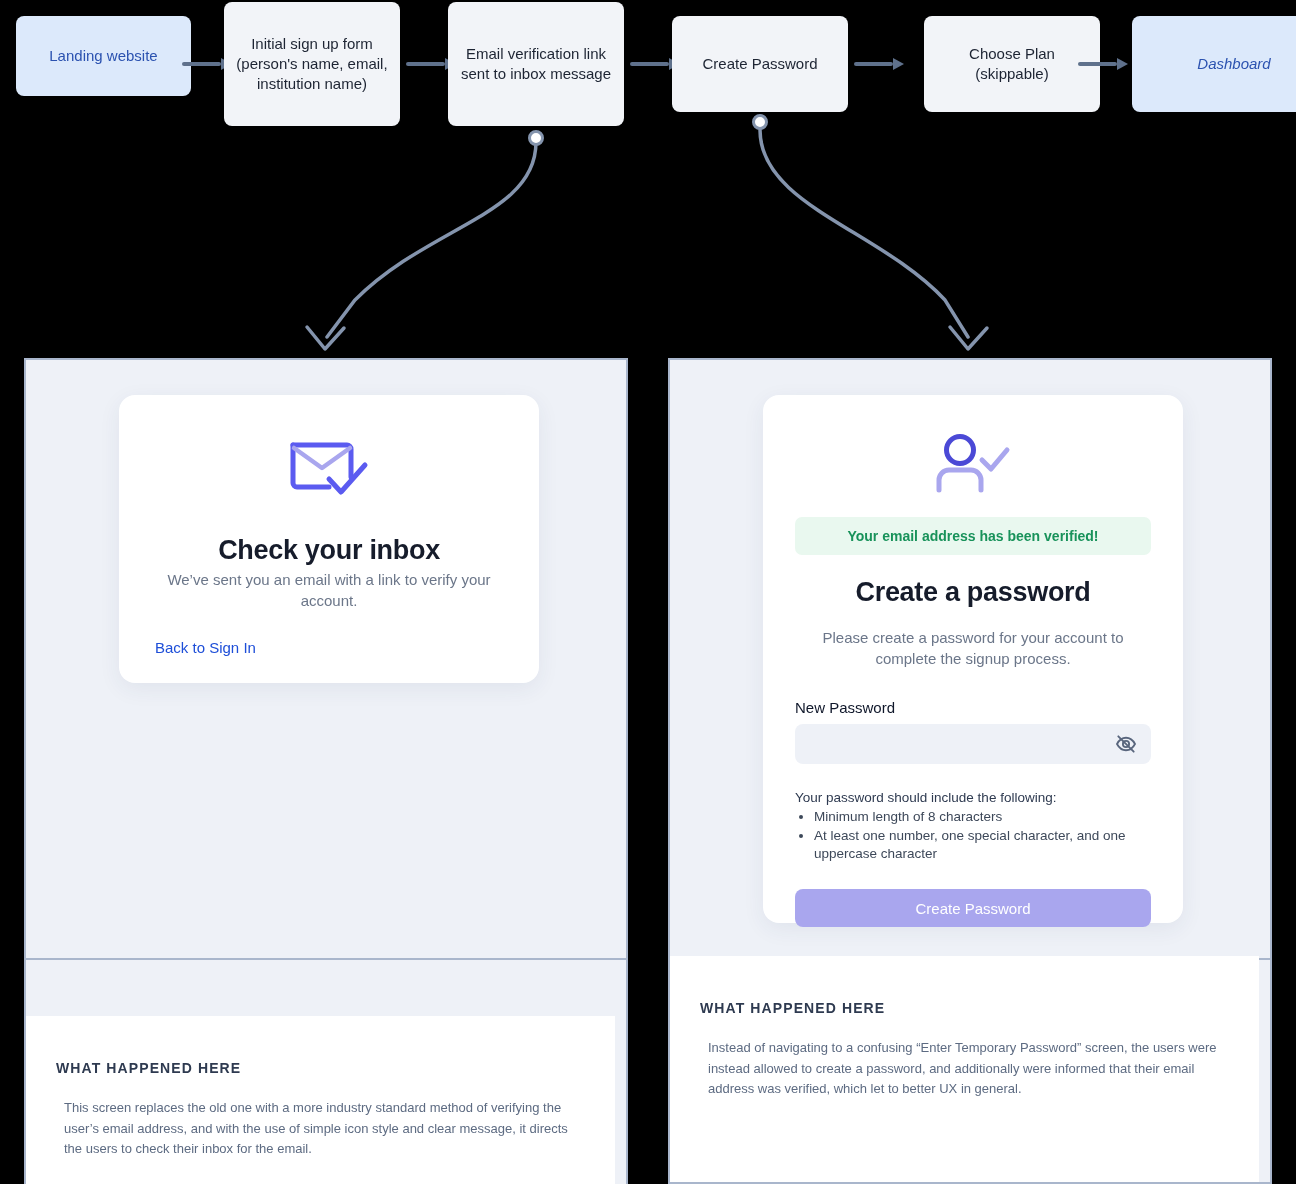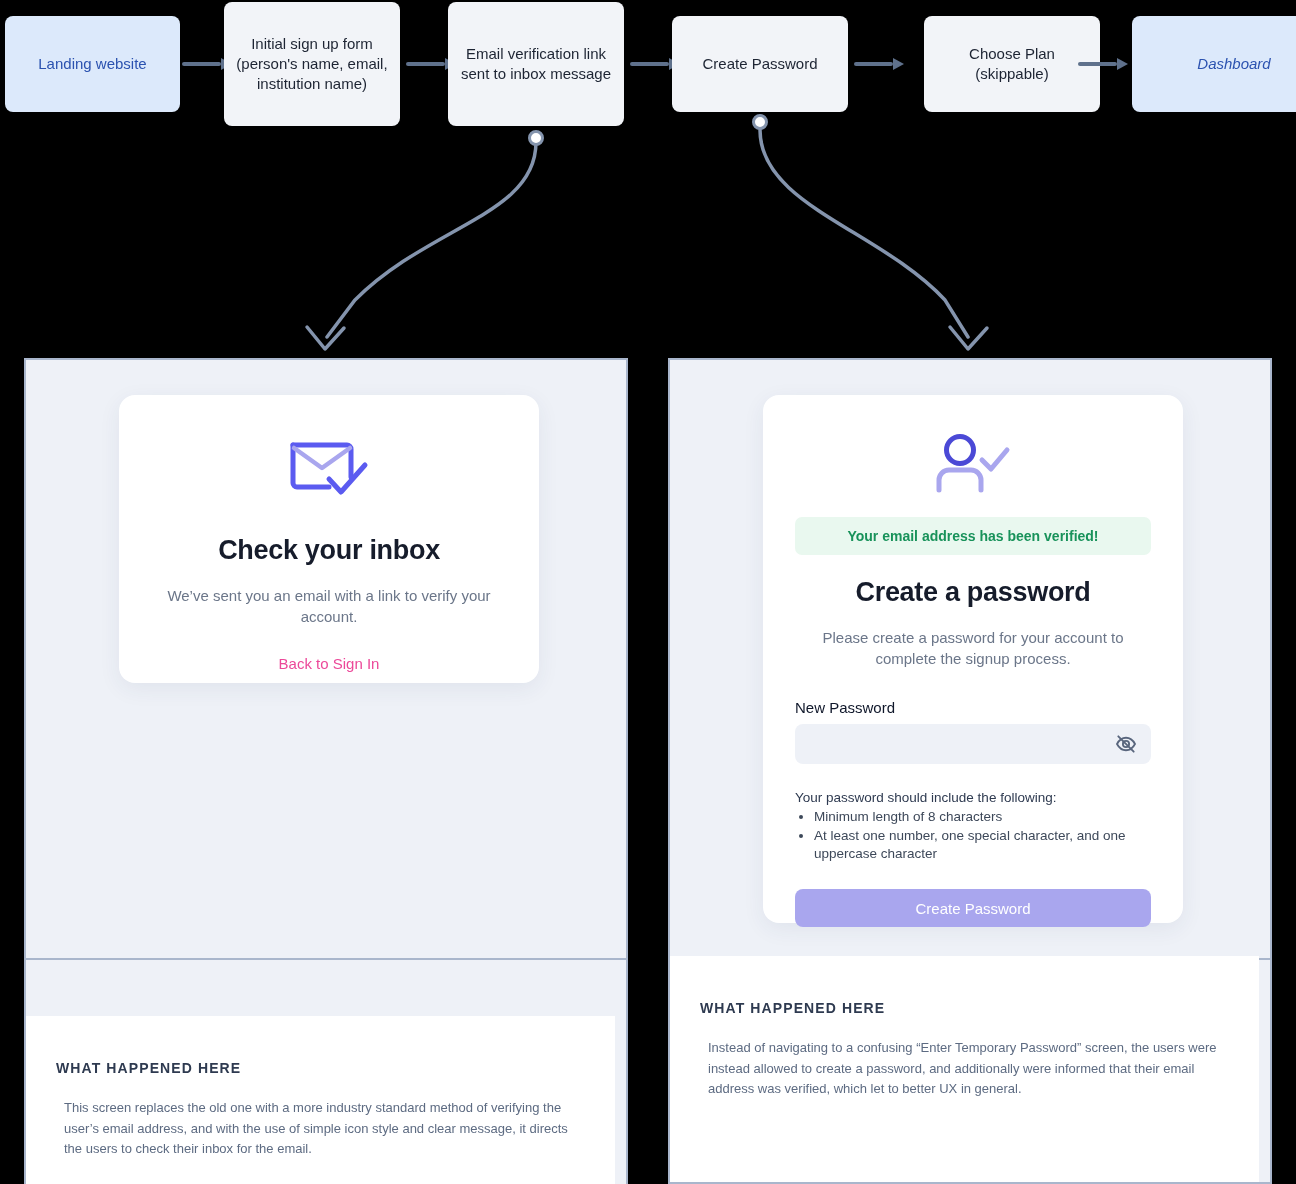--- a/index.html
+++ b/index.html
@@ -70,21 +70,21 @@
   .icon-wrap{display:flex;justify-content:center;}
 
   .mock-title{
     text-align:center;font-size:27px;font-weight:bold;color:#161c2b;
     margin:0;letter-spacing:-0.3px;
   }
   .mock-sub{
     text-align:center;font-size:15px;line-height:1.38;color:#6b7689;margin:0;
   }
   .mock-link{
-    display:block;text-align:center;font-size:15px;color:#ec4899;
+    display:block;font-size:15px;color:#1d4ed8;
     text-decoration:none;
   }
 
   .verified-banner{
     background:#e9f8ef;color:#18925a;border-radius:7px;
     text-align:center;font-size:14px;font-weight:bold;
     padding:11px 10px;box-sizing:border-box;
   }
 
   .field-label{font-size:15px;color:#0f172a;margin:0 0 8px 0;}
@@ -102,21 +102,21 @@
     width:100%;height:38px;border:none;border-radius:8px;
     background:#a9a6ee;color:#ffffff;font-size:15px;
     font-family:"Liberation Sans", sans-serif;cursor:pointer;
   }
 </style>
 </head>
 <body>
 
 <div id="flow">
 
-  <div class="flow-box blue" style="left:5px;top:16px;width:175px;height:96px;">
+  <div class="flow-box blue" style="left:16px;top:16px;width:175px;height:80px;">
     <span>Landing website</span>
   </div>
 
   <div class="arrow" style="left:182px;top:58px;width:50px;">
     <div class="shaft" style="width:39px;"></div>
       <div class="head" style="left:39px;"></div>
   </div>
 
   <div class="flow-box grey" style="left:224px;top:2px;width:176px;height:124px;">
     <span>Initial sign up form (person's name, email, institution name)</span>
@@ -179,21 +179,21 @@
         <path d="M10 10 h54 a4 4 0 0 1 4 4 v28" fill="none" stroke="#5b5bf0" stroke-width="5" stroke-linecap="round" stroke-linejoin="round"></path>
         <path d="M68 14 v0" fill="none" stroke="#5b5bf0" stroke-width="5"></path>
         <path d="M10 10 v38 a4 4 0 0 0 4 4 h32" fill="none" stroke="#5b5bf0" stroke-width="5" stroke-linecap="round" stroke-linejoin="round"></path>
         <path d="M11 13 L39 33 L67 13" fill="none" stroke="#a9a6ee" stroke-width="4.5" stroke-linecap="round" stroke-linejoin="round"></path>
         <path d="M46 44 L58 57 L82 30" fill="none" stroke="#5b5bf0" stroke-width="5" stroke-linecap="round" stroke-linejoin="round"></path>
       </svg>
     </div>
 
     <h2 class="mock-title" style="margin-top:32px;">Check your inbox</h2>
 
-    <p class="mock-sub" style="margin-top:20px;">We’ve sent you an email with a link to verify your account.</p>
+    <p class="mock-sub" style="margin-top:4px;">We’ve sent you an email with a link to verify your account.</p>
 
     <a class="mock-link" href="#" style="margin-top:28px;">Back to Sign In</a>
   </div>
 
   <div class="panel-divider" style="top:598px;"></div>
 
   <div class="panel-note" style="height:226px;">
     <p class="note-kicker">WHAT HAPPENED HERE</p>
     <p class="note-body">This screen replaces the old one with a more industry standard method of verifying the user’s email address, and with the use of simple icon style and clear message, it directs the users to check their inbox for the email.</p>
   </div>

